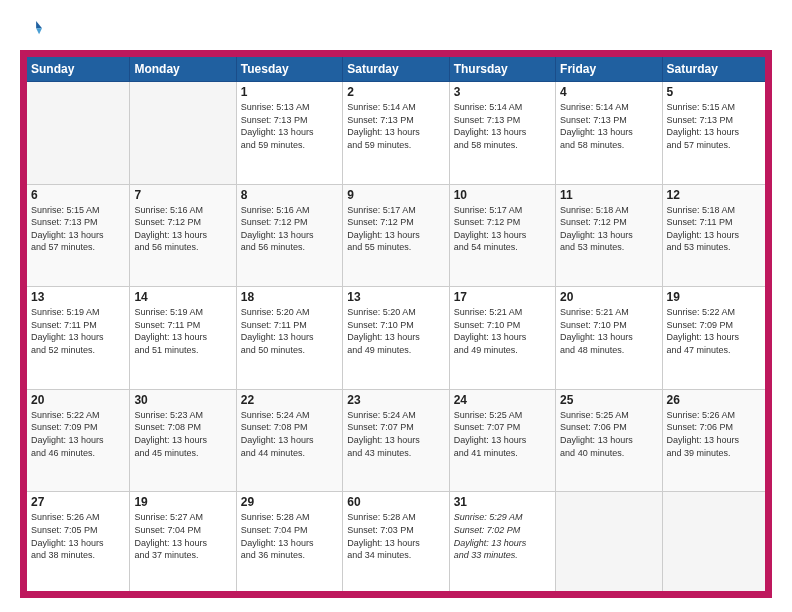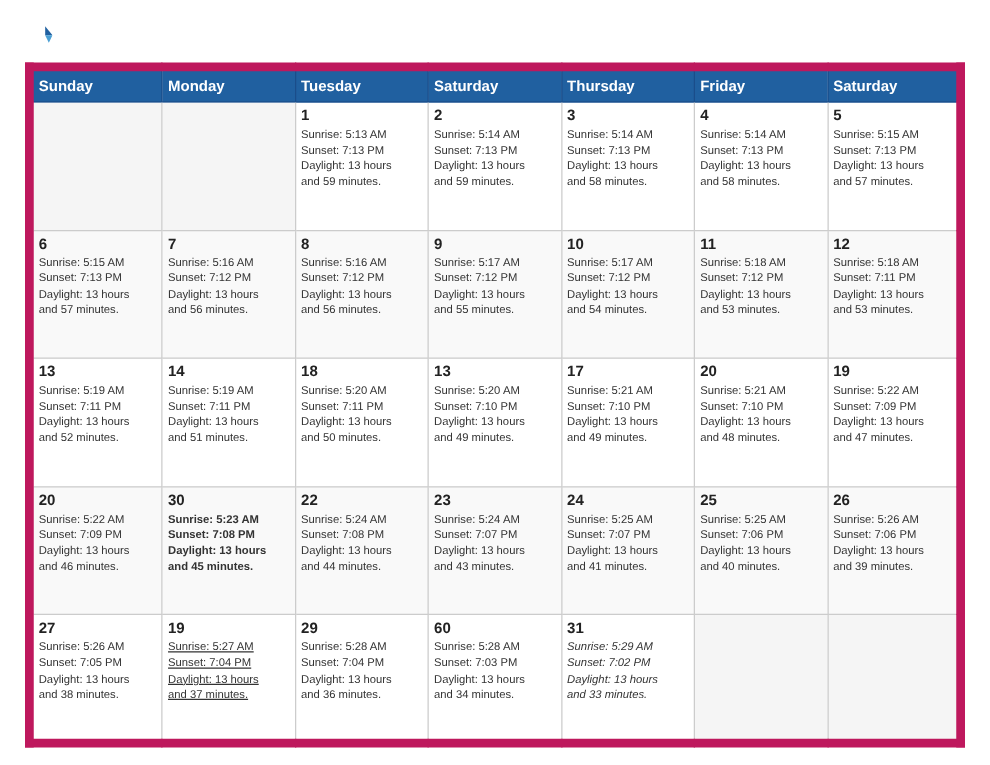--- a/index.html
+++ b/index.html
@@ -276,21 +276,21 @@
         <tr class="row-shaded">
           <td>
             <span class="day-num">20</span>
             <div class="day-info" style="white-space: pre-line;">Sunrise: 5:22 AM
 Sunset: 7:09 PM
 Daylight: 13 hours
 and 46 minutes.</div>
           </td>
           <td>
             <span class="day-num">30</span>
-            <div class="day-info" style="white-space: pre-line; font-weight: bold;">Sunrise: 5:23 AM
+            <div class="day-info" style="white-space: pre-line;">Sunrise: 5:23 AM
 Sunset: 7:08 PM
 Daylight: 13 hours
 and 45 minutes.</div>
           </td>
           <td>
             <span class="day-num">22</span>
             <div class="day-info" style="white-space: pre-line;">Sunrise: 5:24 AM
 Sunset: 7:08 PM
 Daylight: 13 hours
 and 44 minutes.</div>
@@ -327,21 +327,21 @@
         <tr>
           <td>
             <span class="day-num">27</span>
             <div class="day-info" style="white-space: pre-line;">Sunrise: 5:26 AM
 Sunset: 7:05 PM
 Daylight: 13 hours
 and 38 minutes.</div>
           </td>
           <td>
             <span class="day-num">19</span>
-            <div class="day-info" style="white-space: pre-line; text-decoration: underline;">Sunrise: 5:27 AM
+            <div class="day-info" style="white-space: pre-line;">Sunrise: 5:27 AM
 Sunset: 7:04 PM
 Daylight: 13 hours
 and 37 minutes.</div>
           </td>
           <td>
             <span class="day-num">29</span>
             <div class="day-info" style="white-space: pre-line;">Sunrise: 5:28 AM
 Sunset: 7:04 PM
 Daylight: 13 hours
 and 36 minutes.</div>

